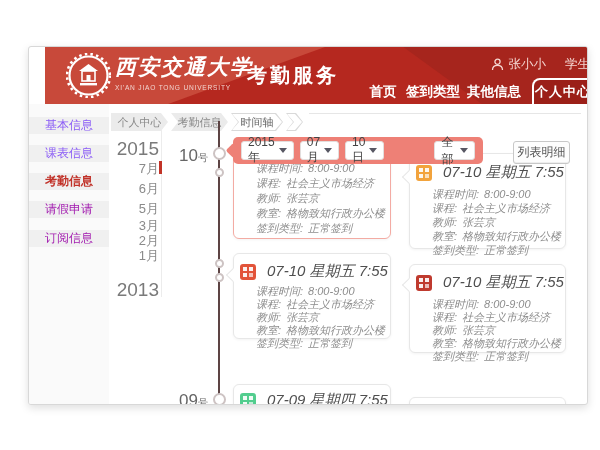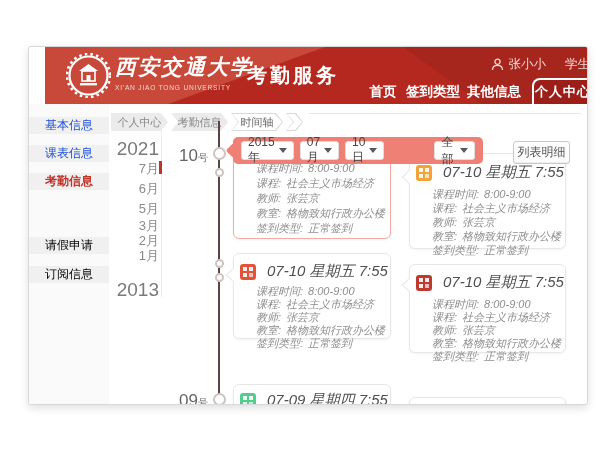--- a/index.html
+++ b/index.html
@@ -32,23 +32,23 @@
   .nav-link { position:absolute; top:36px; color:#fff; font-size:13.5px; font-weight:bold;
     text-align:center; white-space:nowrap; cursor:pointer; }
   .tab-active { position:absolute; left:487px; top:31px; width:62px; height:28px;
     background:#9b1f18; border:2px solid #fff; border-bottom:none;
     border-radius:8px 8px 0 0; color:#fff; font-size:13px; font-weight:bold;
     text-align:center; line-height:24px; letter-spacing:1px; }
 
   
   .sidebar { position:absolute; left:0; top:57px; width:80px; height:302px; background:#fafafa; }
   .side-item { position:absolute; left:0; width:80px; height:17px; background:#f0f0f0;
-    color:#1d4ed8; font-size:12px; text-align:center; line-height:17px; cursor:pointer; }
+    color:#8b5cf6; font-size:12px; text-align:center; line-height:17px; cursor:pointer; }
   .side-item.active { color:#c13229; font-weight:bold; }
-  .side-item.muted { color:#000000;margin-top:36px; }
+  .side-item.muted { color:#a21caf; }
 
   
   .crumb { position:absolute; top:66px; height:18px; font-size:11px; color:#888;
     line-height:18px; text-align:center; }
   .crumb.first { background:#ebebeb;
     clip-path:polygon(0 0, calc(100% - 7px) 0, 100% 50%, calc(100% - 7px) 100%, 0 100%); }
   .crumb.mid { background:#ebebeb;
     clip-path:polygon(0 0, calc(100% - 7px) 0, 100% 50%, calc(100% - 7px) 100%, 0 100%, 7px 50%); }
   .crumb.outline { background:#d9d9d9;
     clip-path:polygon(0 0, calc(100% - 7px) 0, 100% 50%, calc(100% - 7px) 100%, 0 100%, 7px 50%); }
@@ -169,21 +169,21 @@
     <div class="crumb mid" style="left:142px;width:57px;">考勤信息</div>
     <div class="crumb outline" style="left:202px;width:52px;">
       <div class="inner">时间轴</div>
     </div>
     <div class="crumb outline" style="left:257px;width:17px;">
       <div class="inner"></div>
     </div>
 
     <div class="tl-vguide"></div>
     <div class="tl-tick"></div>
-    <div class="tl-label yr" style="top:91px;">2021</div>
+    <div class="tl-label yr" style="top:91px;">2015</div>
     <div class="tl-label mo" style="top:113px;">7月</div>
     <div class="tl-label mo" style="top:133px;">6月</div>
     <div class="tl-label mo" style="top:153px;">5月</div>
     <div class="tl-label mo" style="top:170px;">3月</div>
     <div class="tl-label mo" style="top:185px;">2月</div>
     <div class="tl-label mo" style="top:200px;">1月</div>
     <div class="tl-label yr" style="top:232px;">2013</div>
 
     <div class="day-lab" style="top:99px;"><span>10</span><span class="unit">号</span></div>
     <div class="day-lab" style="top:344px;"><span>09</span><span class="unit">号</span></div>

